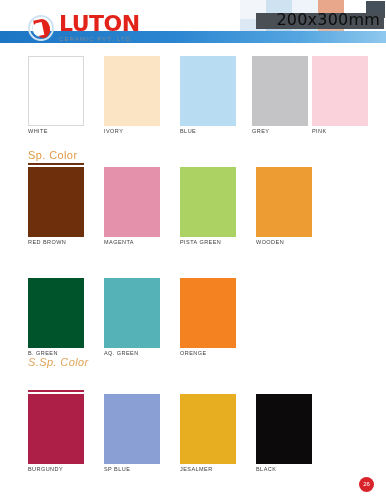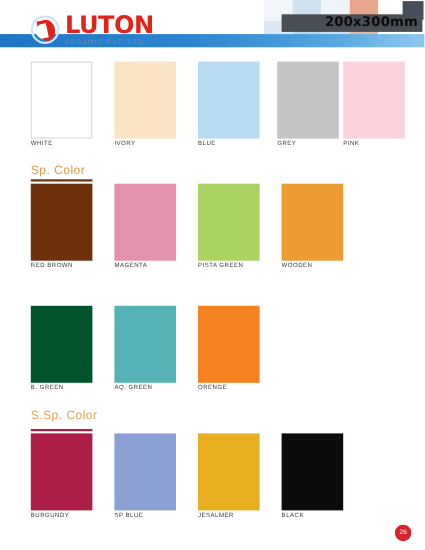--- a/index.html
+++ b/index.html
@@ -17,38 +17,38 @@
   .mosaic{position:absolute;right:0;top:0;width:146px;height:38px;}
   .mosaic .sq{position:absolute;}
 
   .size-plate{
     position:absolute;right:2px;top:13px;
     width:128px;height:16px;
     background:#4a4f55;
   }
   .size-text{
     position:absolute;right:6px;top:12px;
-    font-size:12px;font-weight:bold;color:#0c0c0c;
+    font-size:16px;font-weight:normal;color:#0c0c0c;
     letter-spacing:.2px;line-height:16px;
     font-family:"DejaVu Sans", sans-serif;
     white-space:nowrap;
   }
 
   .blueband{
     position:absolute;left:0;top:31px;width:386px;height:12px;
     background:linear-gradient(to right,#1d76c4 0%,#2b85d0 45%,#55a6e0 78%,#8fc8ee 100%);
   }
   .series-text{
     position:absolute;right:6px;top:31px;height:12px;line-height:12px;
     font-size:10px;color:#dff0fb;white-space:nowrap;
     font-family:"Liberation Sans", sans-serif;
   }
 
   
-  .logo{position:absolute;left:28px;top:13px;height:30px;display:flex;align-items:center;}
+  .logo{position:absolute;left:28px;top:13px;height:30px;display:flex;align-items:flex-end;}
   .logo-mark{position:relative;width:28px;height:28px;flex:0 0 28px;}
   .logo-mark .ring{
     position:absolute;left:0;top:0;width:26px;height:26px;border-radius:50%;
     border:2px solid #cfe3f2;box-sizing:border-box;
   }
   .logo-mark .ring2{
     position:absolute;left:4px;top:4px;width:18px;height:18px;border-radius:50%;
     border:1px solid #dceaf6;box-sizing:border-box;
   }
   .logo-mark .swoosh{
@@ -178,21 +178,21 @@
         <div class="swatch-label">B. GREEN</div>
       </div>
       <div class="swatch" style="left: 104px; top: 278px; width: 56px; height: 70px;">
         <div class="chip" style="background: rgb(85, 179, 184);"></div>
         <div class="swatch-label">AQ. GREEN</div>
       </div>
       <div class="swatch" style="left: 180px; top: 278px; width: 56px; height: 70px;">
         <div class="chip" style="background: rgb(245, 130, 32);"></div>
         <div class="swatch-label">ORENGE</div>
       </div>
-      <div class="sec-head" style="left: 28px; top: 372px; color: rgb(224, 164, 90);">S.Sp. Color</div>
+      <div class="sec-head" style="left: 28px; top: 356px; color: rgb(224, 164, 90); font-style: italic;">S.Sp. Color</div>
       <div class="sec-rule" style="left: 28px; top: 390px; width: 56px; background: rgb(173, 31, 71);"></div>
       <div class="swatch" style="left: 28px; top: 394px; width: 56px; height: 70px;">
         <div class="chip" style="background: rgb(173, 31, 71);"></div>
         <div class="swatch-label">BURGUNDY</div>
       </div>
       <div class="swatch" style="left: 104px; top: 394px; width: 56px; height: 70px;">
         <div class="chip" style="background: rgb(138, 159, 212);"></div>
         <div class="swatch-label">SP BLUE</div>
       </div>
       <div class="swatch" style="left: 180px; top: 394px; width: 56px; height: 70px;">

